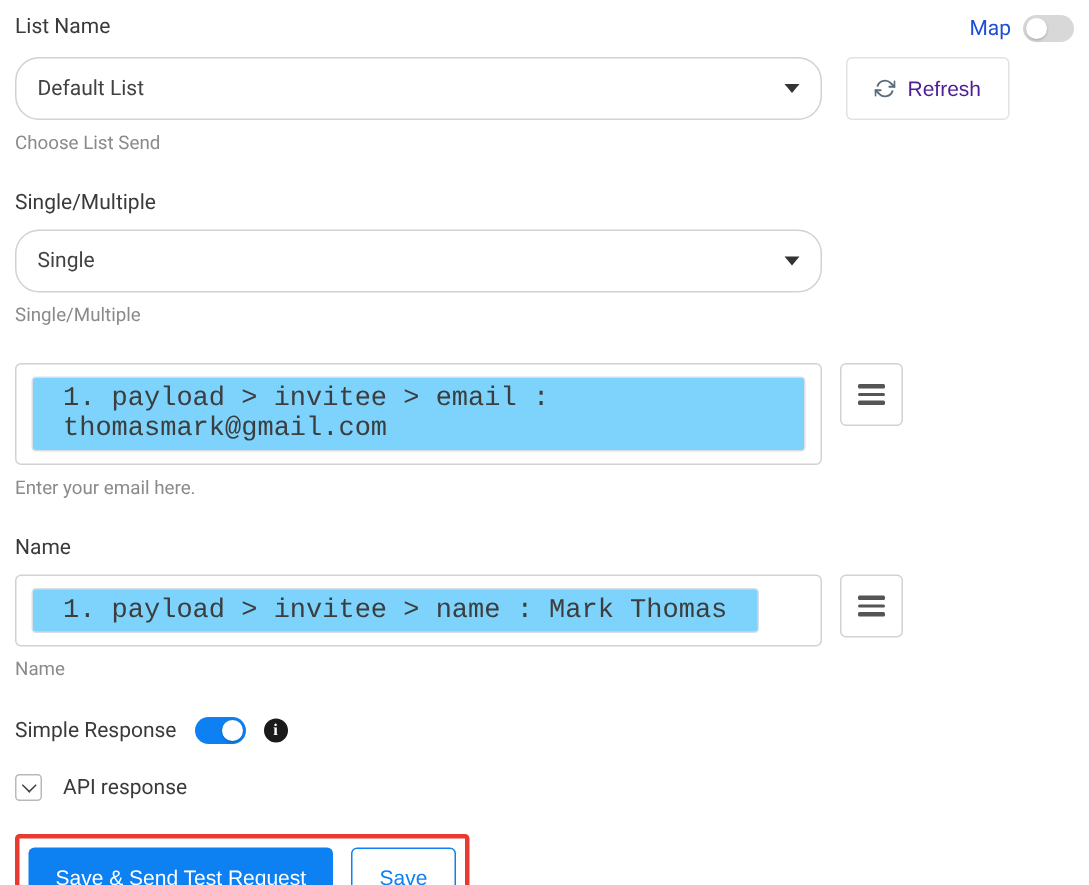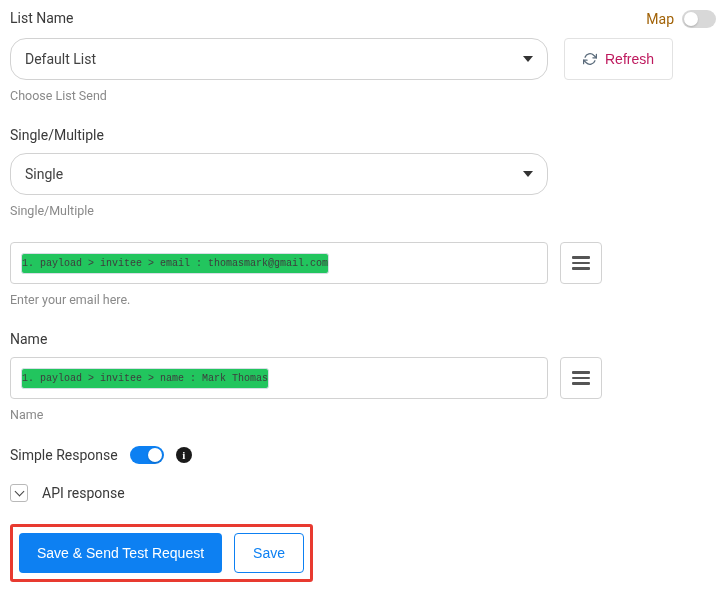--- a/index.html
+++ b/index.html
@@ -21,21 +21,21 @@
     .field-label {
       color: #3a3a3a;
       font-size: 14px;
     }
     .map-group {
       display: flex;
       align-items: center;
       gap: 8px;
     }
     .map-label {
-      color: #a16207;
+      color: #1d4ed8;
       font-size: 14px;
     }
     .toggle {
       width: 34px;
       height: 18px;
       background: #d8d8d8;
       border-radius: 10px;
       position: relative;
       cursor: pointer;
     }
@@ -77,21 +77,21 @@
       border-top: 6px solid #333;
     }
     .refresh-btn {
       border: 1px solid #e2e2e2;
       border-radius: 4px;
       height: 42px;
       padding: 16px 18px;
       display: flex;
       align-items: center;
       gap: 8px;
-      color: #be185d;
+      color: #4c1d95;
       background: #fff;
       cursor: pointer;
       font-size: 14px;
     }
     .helper {
       color: #8a8a8a;
       font-size: 12.5px;
       margin-top: 8px;
     }
     .input-row {
@@ -103,26 +103,26 @@
       flex: 1;
       border: 1px solid #d2d2d2;
       border-radius: 4px;
       min-height: 42px;
       padding: 8px 10px;
       display: flex;
       align-items: center;
       max-width: 538px;
     }
     .chip {
-      background: #22c55e;
+      background: #7dd3fc;
       border: 1px solid #d7dee6;
       border-radius: 3px;
-      padding: 4px 0;
+      padding: 4px 20px;
       font-family: "Courier New", Courier, monospace;
-      font-size: 10px;
+      font-size: 18px;
       color: #3d3d3d;
     }
     .hamburger-btn {
       width: 42px;
       height: 42px;
       border: 1px solid #d2d2d2;
       border-radius: 4px;
       display: flex;
       align-items: center;
       justify-content: center;

